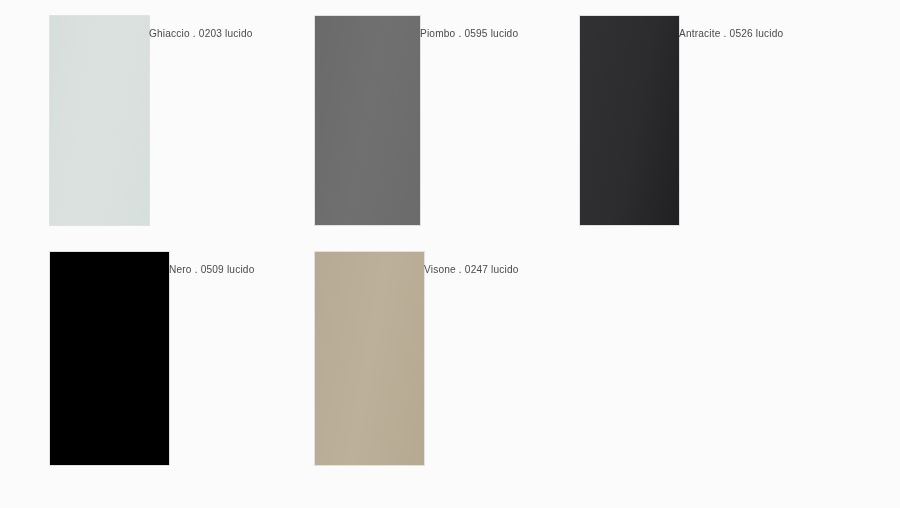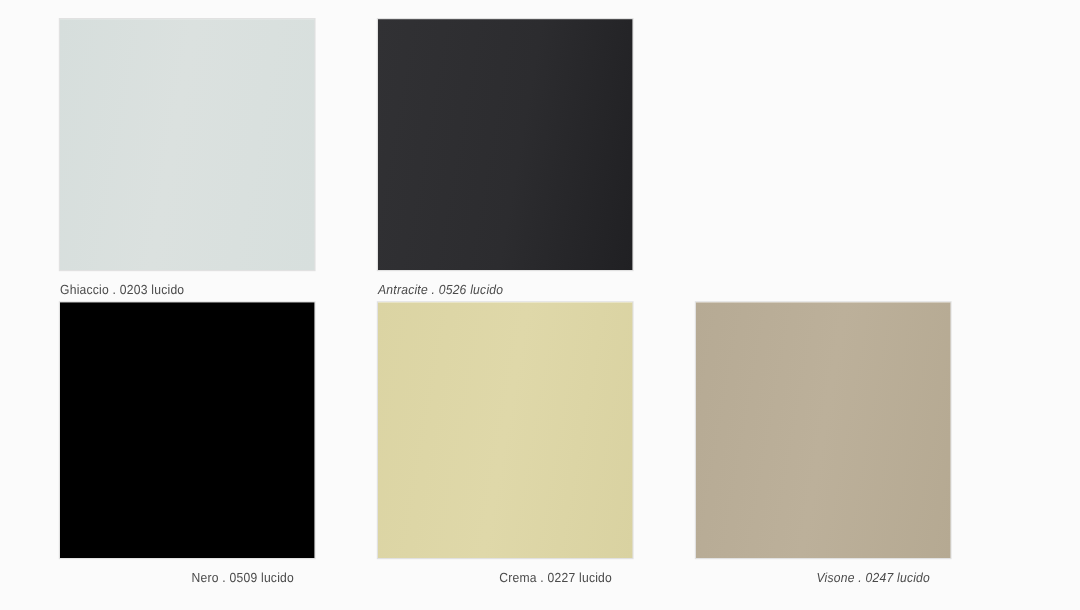--- a/index.html
+++ b/index.html
@@ -26,26 +26,25 @@
     display: flex;
     flex-direction: row;
     width: 100%;
   }
   .swatch-row.row-1 { height: 236px; }
   .swatch-row.row-2 { height: 240px; text-align: right; }
   .swatch-cell {
     width: 212px;
     margin-right: 11px;
     display: flex;
-    flex-direction: column;
+    flex-direction: row;
     padding-left: 42px;
   }
   .swatch-cell:last-child {
     margin-right: 16px;
-    font-style: italic;
   }
   .swatch-chip {
     width: 100%;
     height: 209px;
     box-shadow: 0 0 0 1px rgba(0,0,0,0.10);
   }
   .swatch-row.row-2 .swatch-chip {
     height: 213px;
   }
   .swatch-label {
@@ -66,39 +65,39 @@
 <div id="palette-grid">
 
   <div class="swatch-row row-1">
 
     <div class="swatch-cell">
       <div class="swatch-chip" style="background: linear-gradient(100deg, rgb(214, 222, 220) 0%, rgb(219, 225, 223) 45%, rgb(215, 223, 221) 100%);"></div>
       <div class="swatch-label">Ghiaccio . 0203 lucido</div>
     </div>
 
 
+    <div class="swatch-cell">
+      <div class="swatch-chip" style="background: linear-gradient(100deg, rgb(106, 106, 106) 0%, rgb(112, 112, 112) 50%, rgb(107, 107, 107) 100%);"></div>
+      <div class="swatch-label">Piombo . 0595 lucido</div>
+    </div>
 
     <div class="swatch-cell">
       <div class="swatch-chip" style="background: linear-gradient(100deg, rgb(49, 49, 52) 0%, rgb(44, 44, 47) 55%, rgb(32, 32, 35) 100%);"></div>
       <div class="swatch-label">Antracite . 0526 lucido</div>
     </div>
 
   </div>
 
   <div class="swatch-row row-2">
 
     <div class="swatch-cell">
       <div class="swatch-chip" style="background: linear-gradient(100deg, rgb(0, 0, 0) 0%, rgb(0, 0, 0) 100%);"></div>
       <div class="swatch-label">Nero . 0509 lucido</div>
     </div>
 
-    <div class="swatch-cell">
-      <div class="swatch-chip" style="background: linear-gradient(100deg, rgb(219, 212, 163) 0%, rgb(223, 216, 169) 50%, rgb(217, 210, 161) 100%);"></div>
-      <div class="swatch-label">Crema . 0227 lucido</div>
-    </div>
 
     <div class="swatch-cell">
       <div class="swatch-chip" style="background: linear-gradient(100deg, rgb(182, 170, 148) 0%, rgb(188, 176, 154) 50%, rgb(181, 169, 146) 100%);"></div>
       <div class="swatch-label">Visone . 0247 lucido</div>
     </div>
 
 
   </div>
 
 </div>

